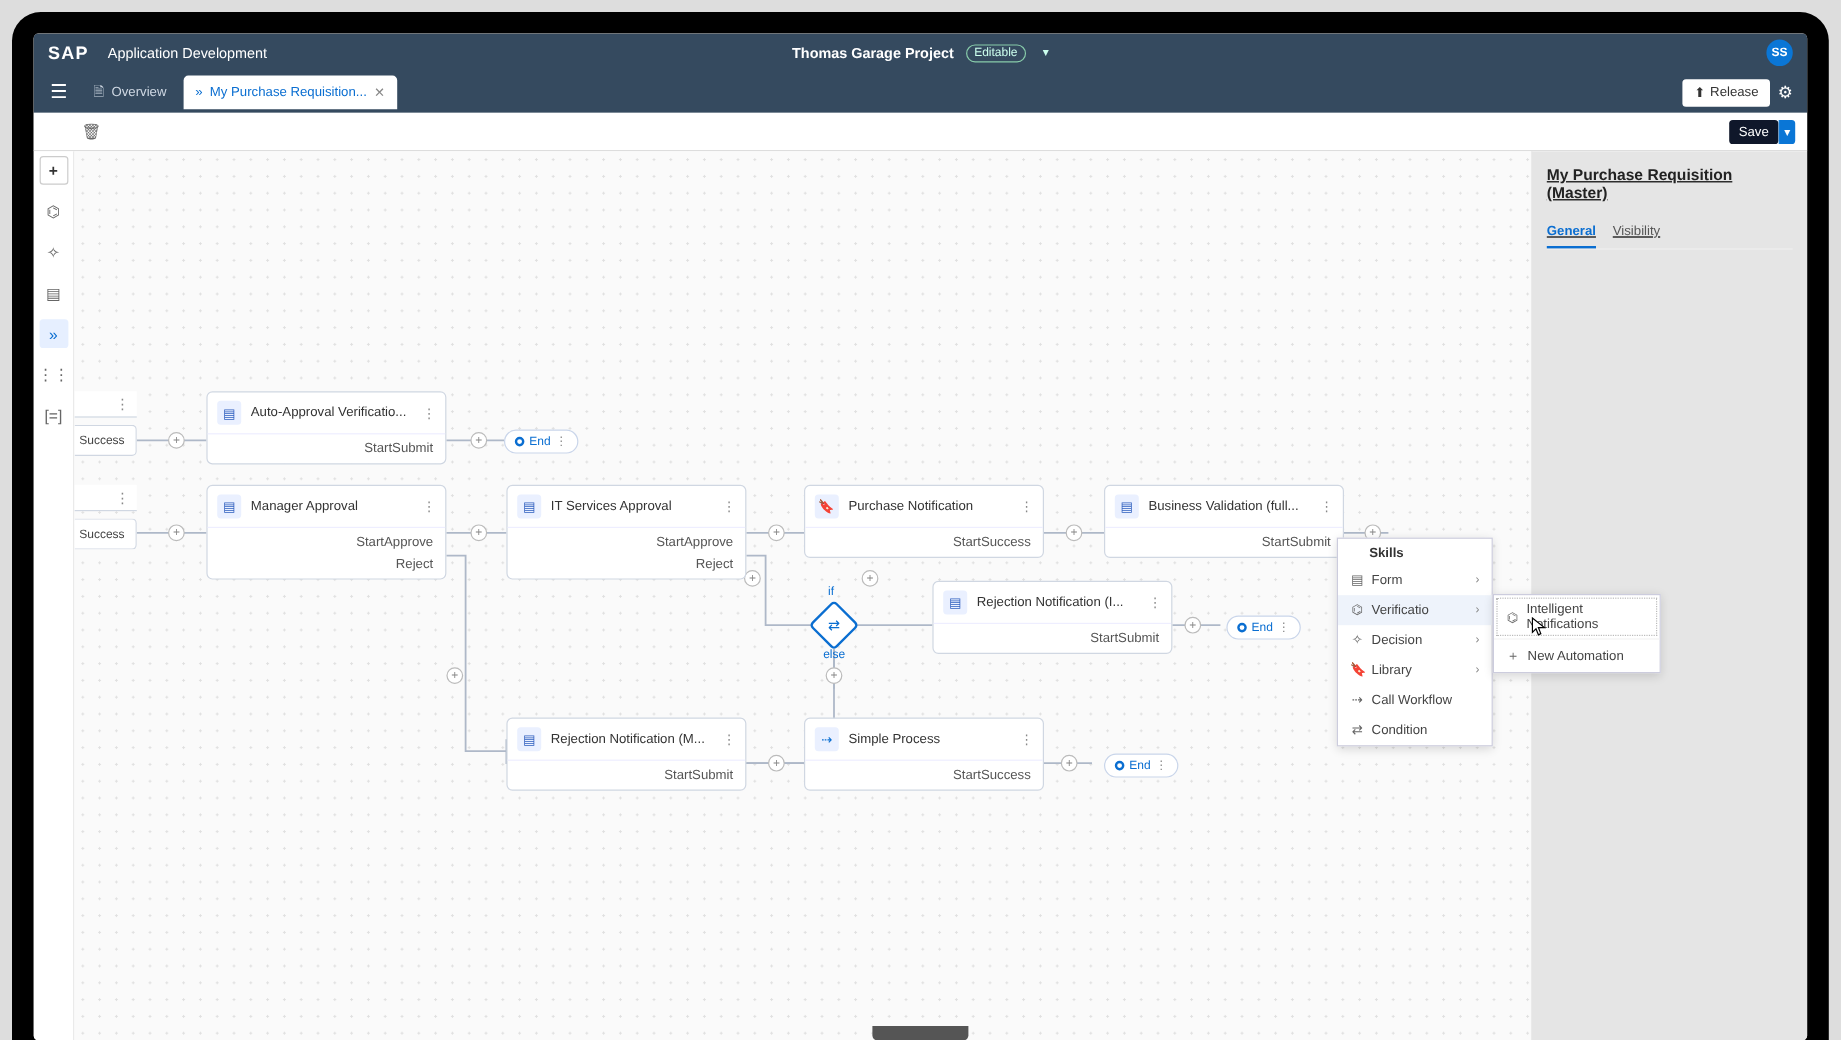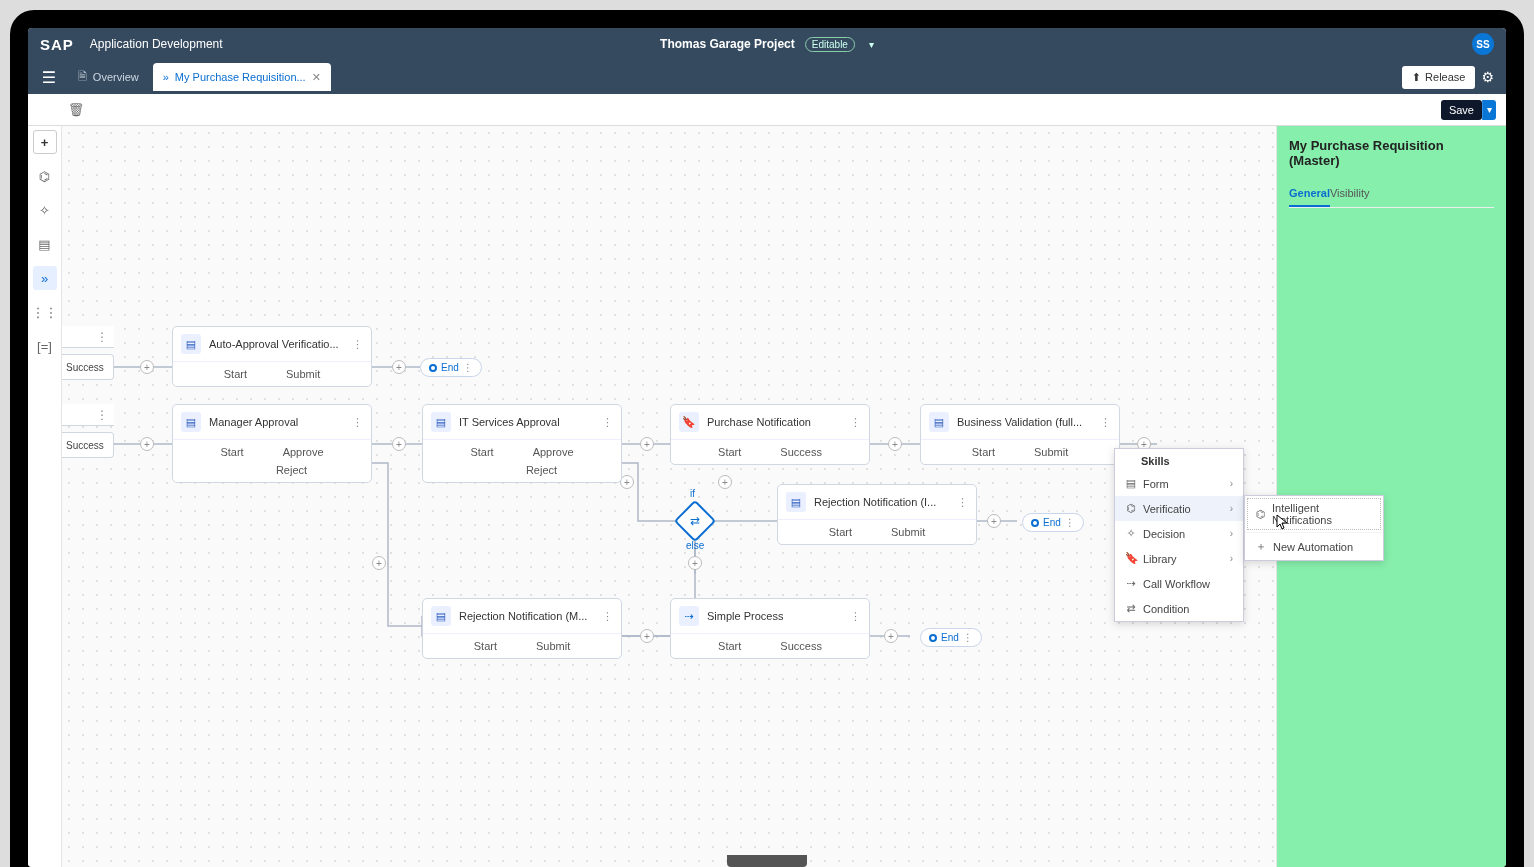--- a/index.html
+++ b/index.html
@@ -157,22 +157,22 @@
   .pnode .nhead {
     display:flex; align-items:center; gap:8px; padding:7px 8px; border-bottom:1px solid #eef;
   }
   .pnode .nicon {
     width:20px; height:20px; background:#eaf0ff; color:#2f5fbf;
     display:flex; align-items:center; justify-content:center; border-radius:3px; font-size:11px;
   }
   .pnode .ntitle { flex:1; color:#333; white-space:nowrap; overflow:hidden; text-overflow:ellipsis; }
   .pnode .ndots { color:#888; cursor:pointer; }
   .pnode .nports {
-    display:flex; justify-content:center; padding:6px 10px;
-    color:#555; font-size:11px;gap:39px;
+    display:flex; justify-content:flex-end; padding:6px 10px;
+    color:#555; font-size:11px;
   }
   .pnode .nports.second { padding-top:0; }
 
   .end-pill {
     position:absolute; display:flex; align-items:center; gap:4px;
     background:#fff; border:1px solid #c9d5ea; border-radius:12px;
     padding:3px 8px; font-size:10px; color:#0a6ed1;
   }
   .end-dot { width:8px;height:8px;border:2px solid #0a6ed1;border-radius:50%; background:#fff; }
   .end-pill .dots { color:#888; }
@@ -203,25 +203,25 @@
   }
   .decision-inner {
     position:absolute; transform:rotate(-45deg);
     width:100%; height:100%; display:flex; align-items:center; justify-content:center;
     color:#0a6ed1; font-size:12px;
   }
   .dec-label { position:absolute; font-size:10px; color:#0a6ed1; }
 
   
   .right-panel {
-    width:230px; background:#86efac; border-left:1px solid #e5e5e5;
-    padding:12px 12px; font-size:12px;
+    width:230px; background:#e5e5e5; border-left:1px solid #e5e5e5;
+    padding:12px 12px; font-size:12px;text-decoration:underline;
   }
   .rp-title { font-weight:bold; font-size:13px; color:#222; margin-bottom:12px; }
-  .rp-tabs { display:flex; border-bottom:1px solid #eee; margin-bottom:14px;margin-top:19px; }
+  .rp-tabs { display:flex; gap:14px; border-bottom:1px solid #eee; margin-bottom:14px;margin-top:19px; }
   .rp-tab { padding-bottom:6px; color:#555; font-size:11px; cursor:pointer; }
   .rp-tab.active { color:#0a6ed1; border-bottom:2px solid #0a6ed1; font-weight:600; }
   .rp-label { font-size:10px; color:#555; }
   .rp-req { color:#d00; }
   .rp-input {
     width:100%; border:1px solid #ccd; border-radius:3px;
     padding:4px 6px; font-size:11px; margin-top:4px;
   }
 
   

